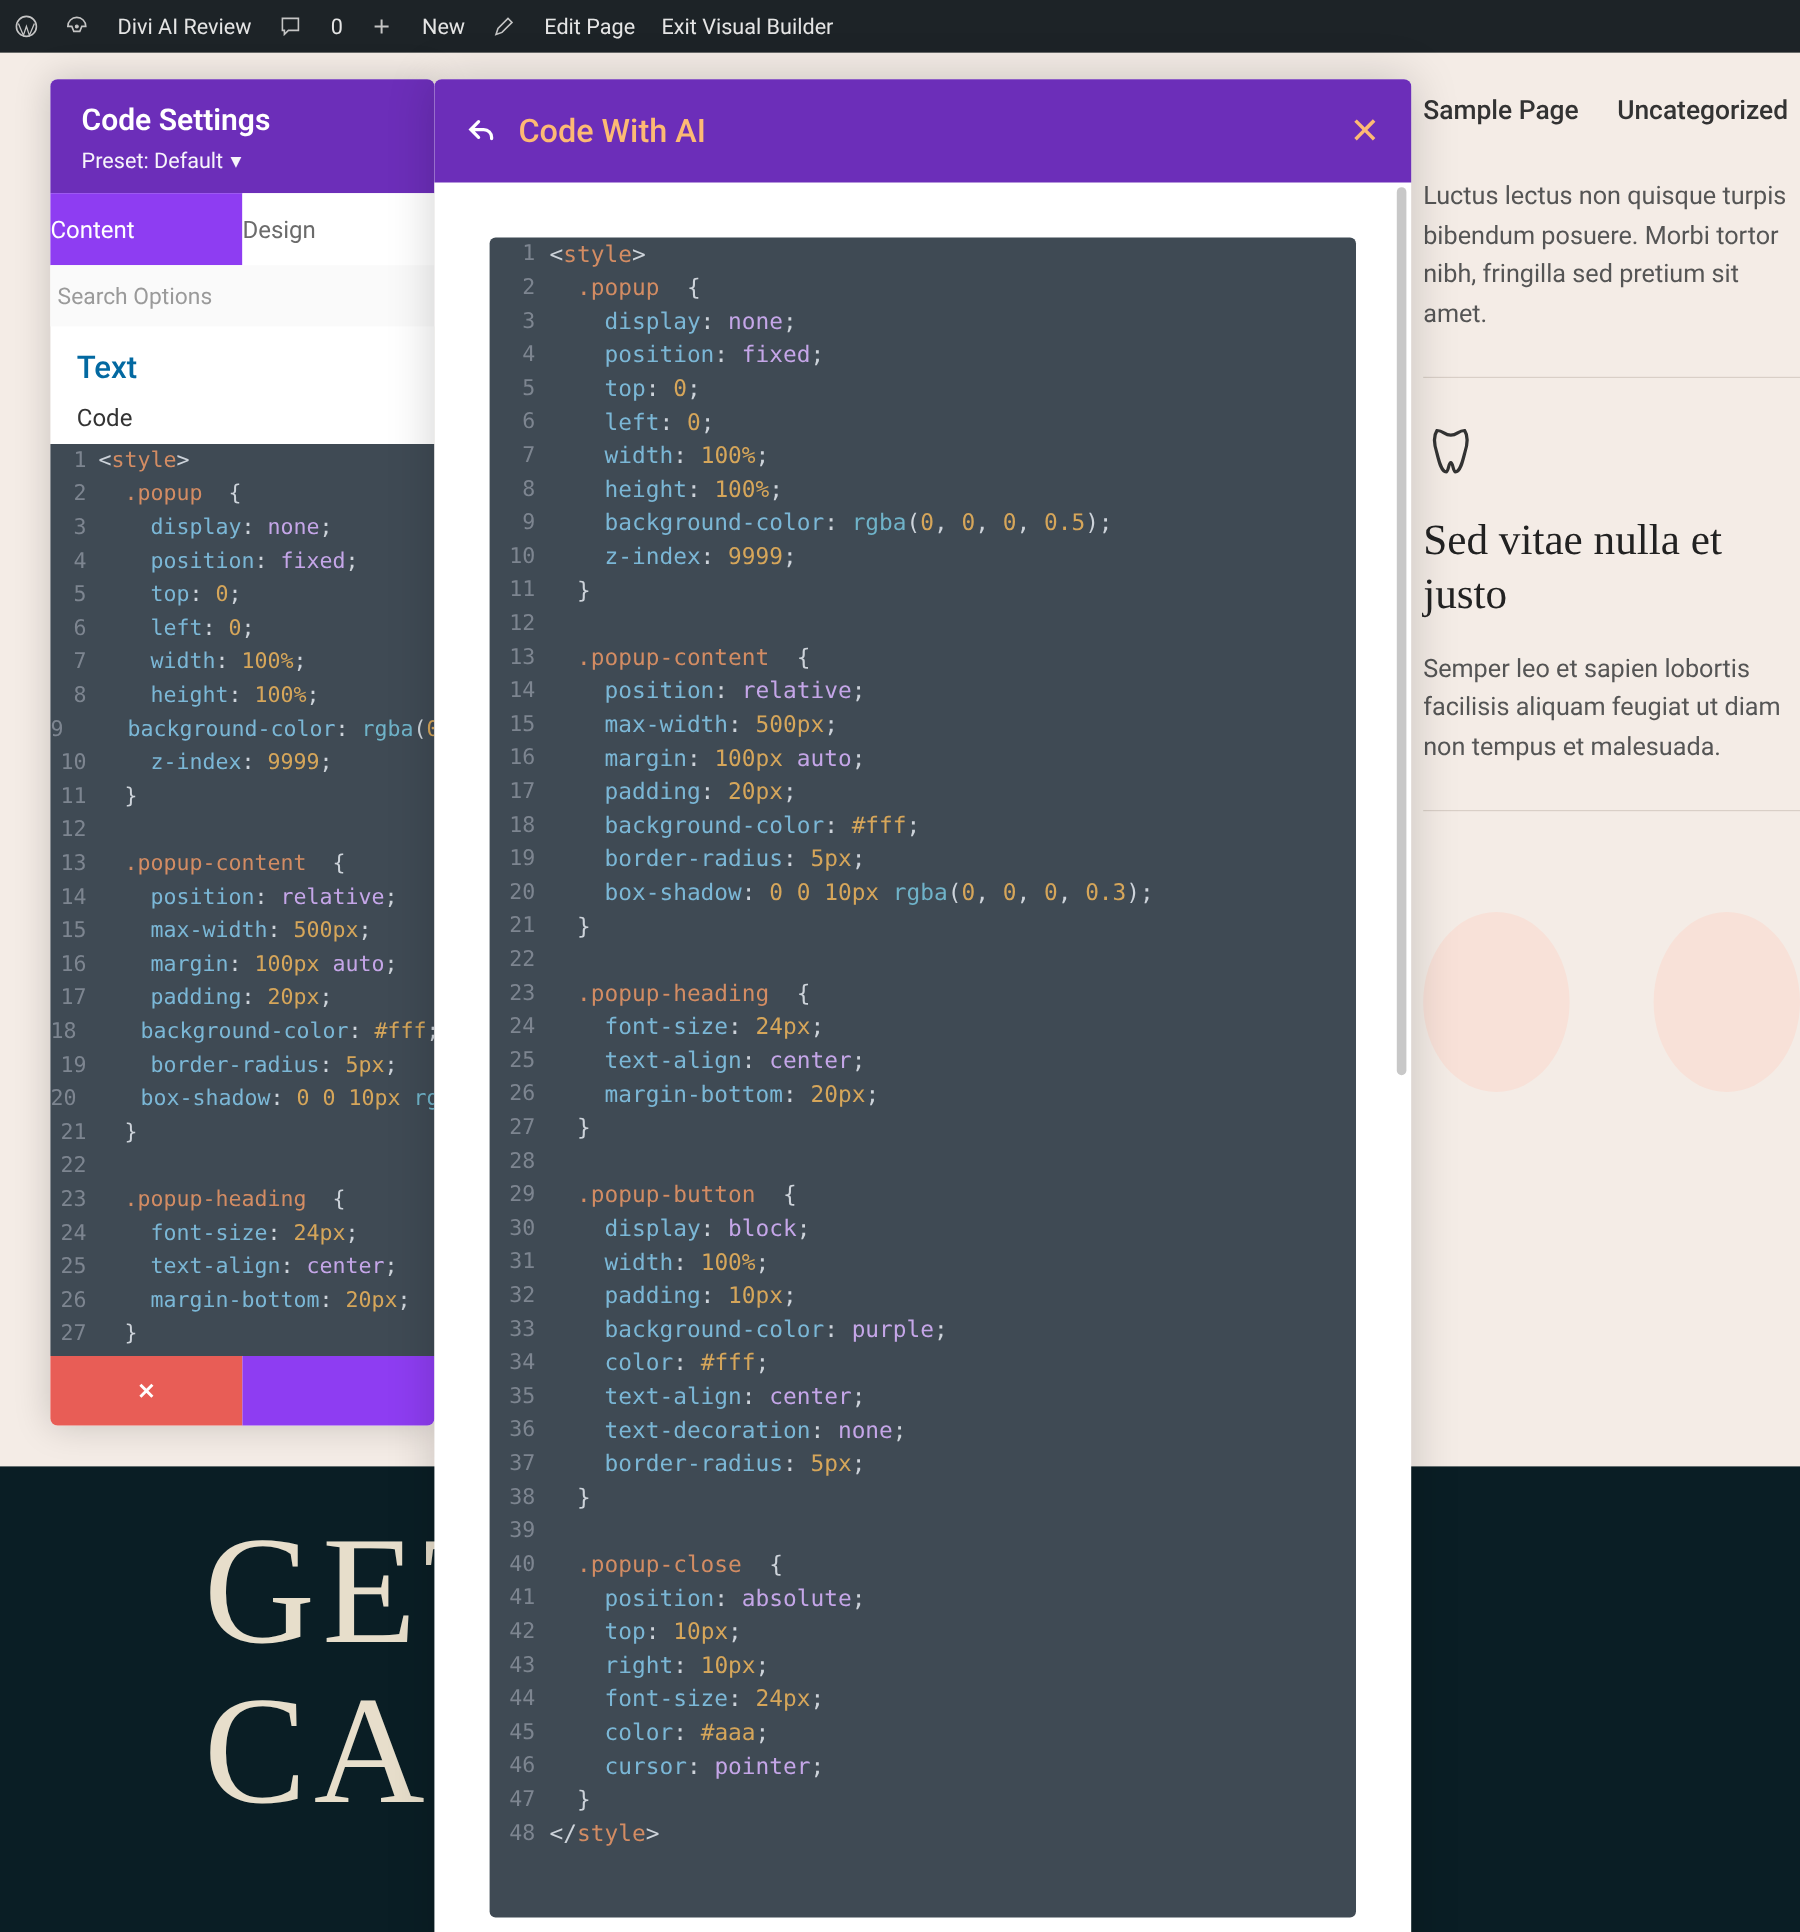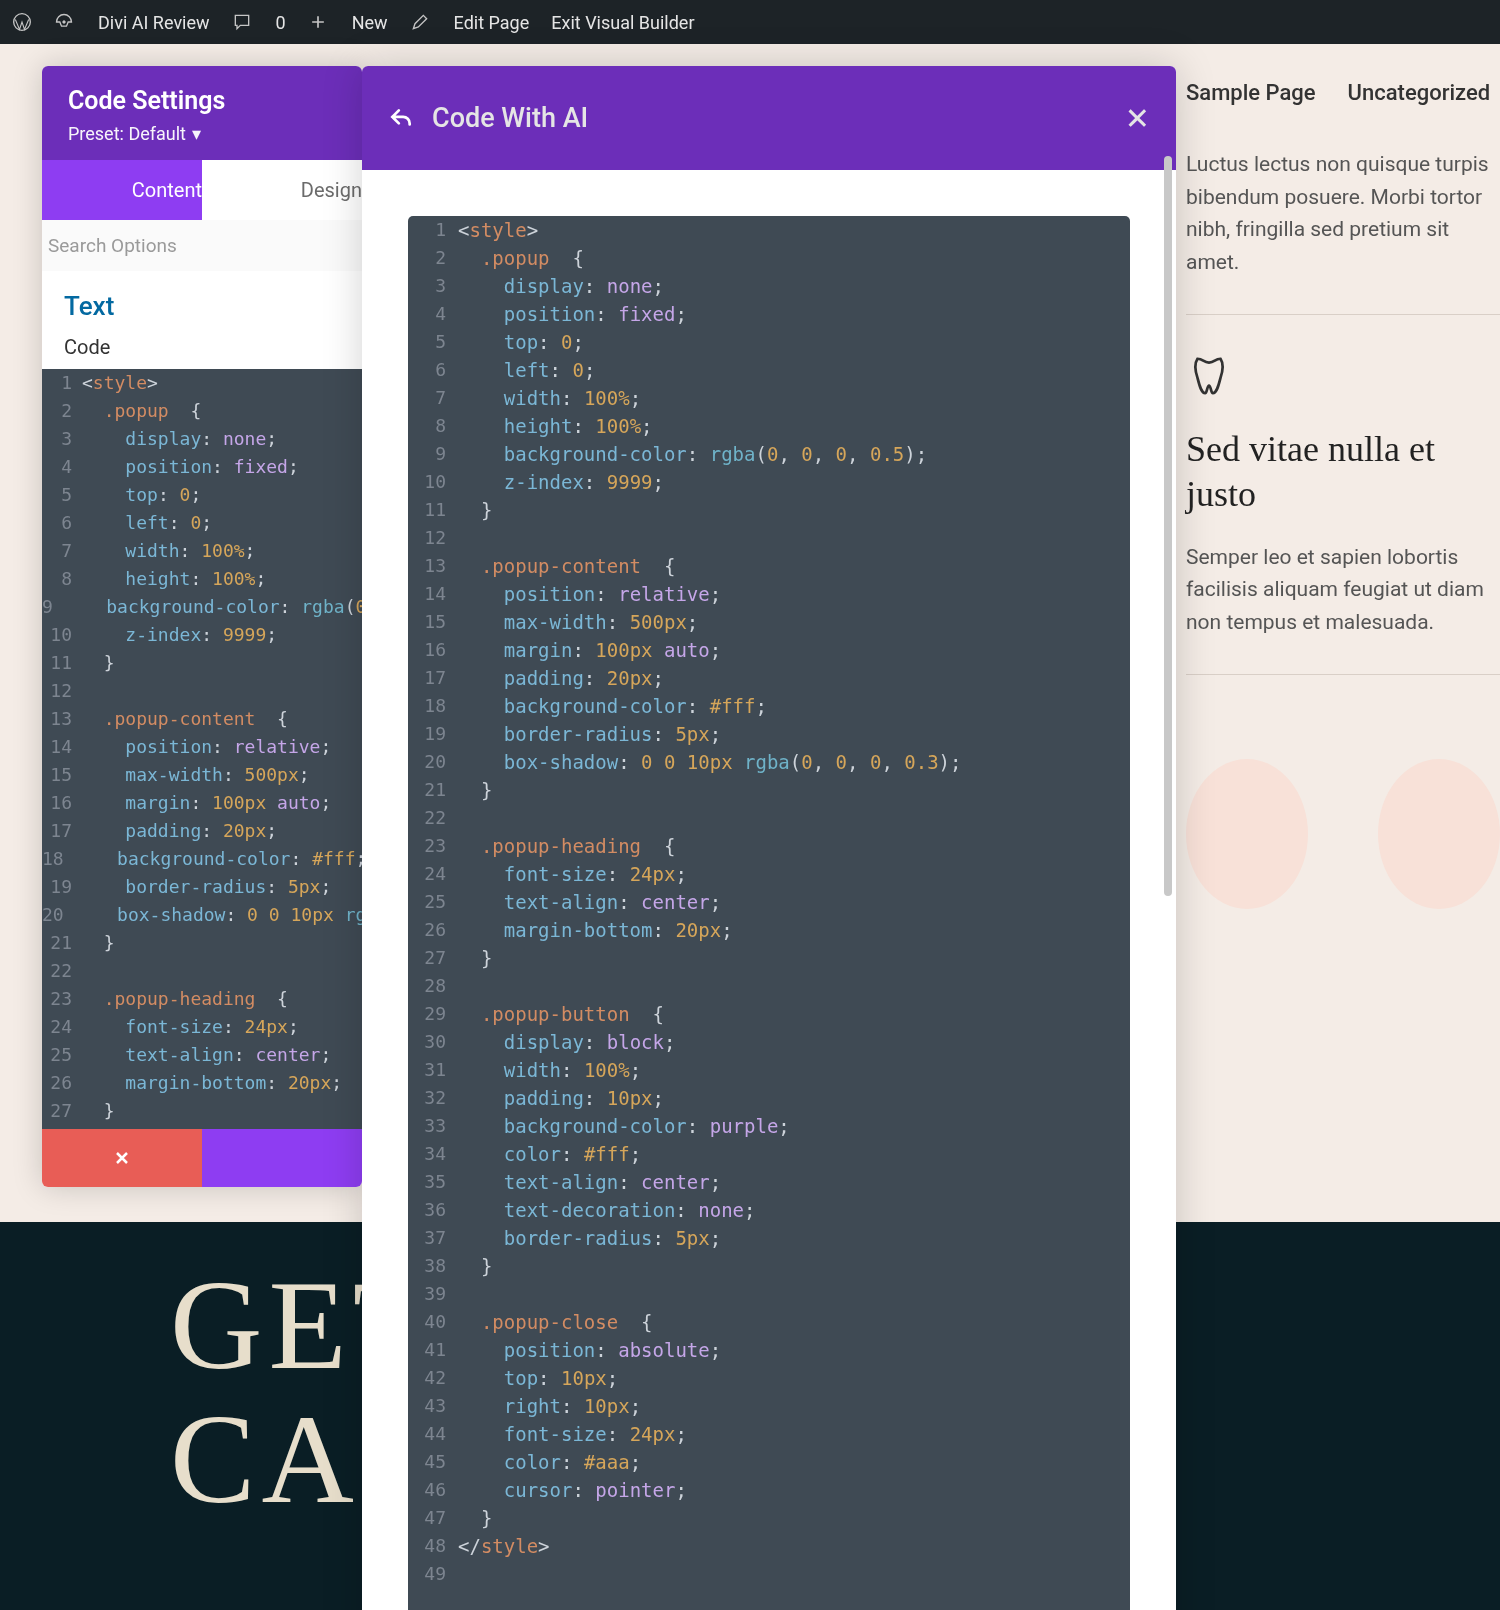--- a/index.html
+++ b/index.html
@@ -21,41 +21,41 @@
   .tooth-icon { width: 46px; height: 46px; margin-bottom: 18px; }
   .circles { display: flex; gap: 70px; margin-top: 46px; }
   .circles .c { width: 150px; height: 150px; border-radius: 50%; background: #f8e1d8; }
 
   
   .panel { position: absolute; top: 66px; left: 42px; width: 320px; background: #fff; border-radius: 6px; box-shadow: 0 0 30px rgba(0,0,0,0.18); display: flex; flex-direction: column; z-index: 20; }
   .panel-head { background: #6c2eb9; color: #fff; padding: 20px 26px 16px; border-radius: 6px 6px 0 0; }
   .panel-head h2 { font-size: 25px; font-weight: 600; margin-bottom: 8px; }
   .panel-head .preset { font-size: 18px; font-weight: 400; opacity: .95; display: flex; align-items: center; gap: 6px; }
   .tabs { display: flex; }
-  .tabs .tab { flex: 1; text-align: right; padding: 18px 0; font-size: 20px; cursor: pointer; }
+  .tabs .tab { flex: 1; text-align: left; padding: 18px 0; font-size: 20px; cursor: pointer; }
   .tabs .tab.active { background: #8e3df2; color: #fff; }
   .tabs .tab.inactive { color: #6b6b6b; background: #fff; }
   .search { padding: 14px 6px; color: #9a9a9a; font-size: 19px; background: #fafafa; }
   .section-label { padding: 20px 22px 8px; color: #0369a1; font-size: 26px; font-weight: 500; }
   .field-label { padding: 6px 22px 10px; color: #333; font-size: 20px; }
 
   
   .editor { background: #3f4a54; font-family: ui-monospace, SFMono-Regular, Menlo, monospace; font-size: 18px; line-height: 28px; overflow: hidden; position: relative; }
   .editor .row { display: flex; white-space: pre; }
   .editor .ln { width: 40px; text-align: right; padding-right: 10px; color: #7d8590; user-select: none; }
   .editor .code { flex: 1; color: #cdd3da; }
   .panel-editor { height: 760px; margin: 0 0px; overflow: hidden; }
   .panel-footer { display: flex; height: 58px; margin-top: 0; }
   .panel-footer .btn { flex: 1; display: flex; align-items: center; justify-content: center; cursor: pointer; }
   .panel-footer .cancel { background: #e85d56; color: #fff; border-radius: 0 0 0 6px; }
   .panel-footer .save { background: #8e3df2; color: #fff; border-radius: 0 0 6px 0; }
 
   
   .ai-modal { position: absolute; top: 66px; left: 362px; width: 814px; background: #fff; border-radius: 6px; box-shadow: 0 0 40px rgba(0,0,0,0.18); z-index: 30; }
-  .ai-head { background: #6c2eb9; color: #e5e5e5; padding: 0 26px; height: 104px; border-radius: 6px 6px 0 0; display: flex; align-items: center; gap: 18px; }
+  .ai-head { background: #6c2eb9; color: #fdba74; padding: 0 26px; height: 86px; border-radius: 6px 6px 0 0; display: flex; align-items: center; gap: 18px; }
   .ai-head h2 { font-size: 27px; font-weight: 500; flex: 1; }
   .ai-head .close { font-size: 30px; cursor: pointer; }
   .ai-body { padding: 46px; }
   .ai-editor { border-radius: 5px; overflow-y: auto; height: 1400px; }
   .ai-editor .ln { width: 50px; font-size: 18px; padding-right: 12px; }
   .ai-editor .code { font-size: 19px; }
   .ai-scroll-track { position: absolute; top: 86px; right: 4px; bottom: 8px; width: 8px; background: transparent; }
   .ai-scroll-thumb { position: absolute; right: 0; top: 4px; width: 8px; height: 740px; background: #c8c8c8; border-radius: 4px;}
 
   
@@ -238,19 +238,18 @@
         <div class="row"><span class="ln">39</span><span class="code"> </span></div>
         <div class="row"><span class="ln">40</span><span class="code">  <span class="t-sel">.popup-close</span>  <span class="t-punc">{</span></span></div>
         <div class="row"><span class="ln">41</span><span class="code">    <span class="t-prop">position</span><span class="t-punc">:</span> <span class="t-val">absolute</span><span class="t-punc">;</span></span></div>
         <div class="row"><span class="ln">42</span><span class="code">    <span class="t-prop">top</span><span class="t-punc">:</span> <span class="t-num">10px</span><span class="t-punc">;</span></span></div>
         <div class="row"><span class="ln">43</span><span class="code">    <span class="t-prop">right</span><span class="t-punc">:</span> <span class="t-num">10px</span><span class="t-punc">;</span></span></div>
         <div class="row"><span class="ln">44</span><span class="code">    <span class="t-prop">font-size</span><span class="t-punc">:</span> <span class="t-num">24px</span><span class="t-punc">;</span></span></div>
         <div class="row"><span class="ln">45</span><span class="code">    <span class="t-prop">color</span><span class="t-punc">:</span> <span class="t-num">#aaa</span><span class="t-punc">;</span></span></div>
         <div class="row"><span class="ln">46</span><span class="code">    <span class="t-prop">cursor</span><span class="t-punc">:</span> <span class="t-val">pointer</span><span class="t-punc">;</span></span></div>
         <div class="row"><span class="ln">47</span><span class="code">  <span class="t-punc">}</span></span></div>
         <div class="row"><span class="ln">48</span><span class="code"><span class="t-punc">&lt;/</span><span class="t-tag">style</span><span class="t-punc">&gt;</span></span></div>
-        <div class="row"><span class="ln">49</span><span class="code"> </span></div>
       </div>
   </div>
   <div class="ai-scroll-track">
     <div class="ai-scroll-thumb"></div>
   </div>
 </div>
 
 </body></html>

